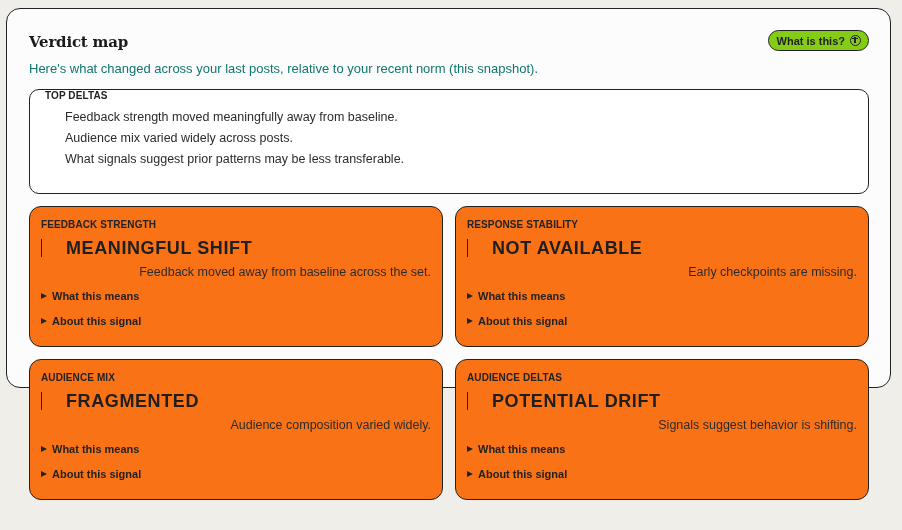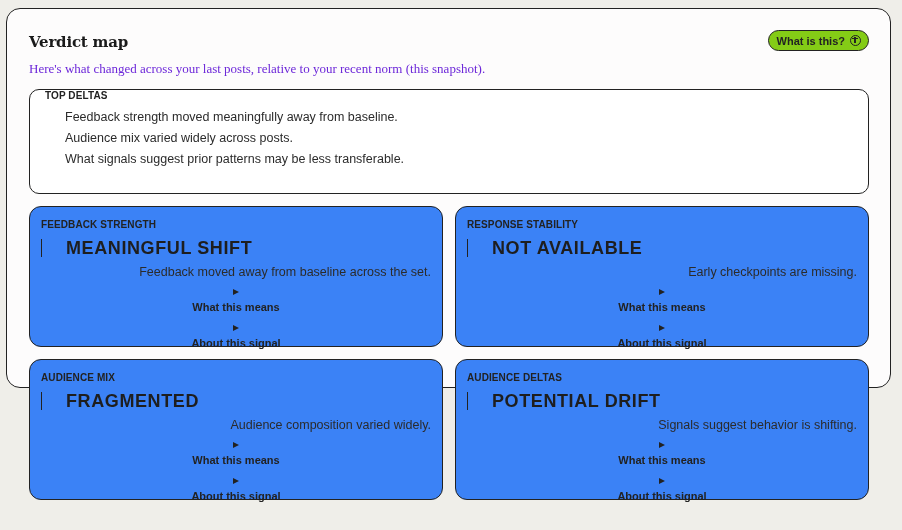--- a/index.html
+++ b/index.html
@@ -24,22 +24,21 @@
       font-family: "DejaVu Serif", serif;
       font-weight: bold;
       font-size: 15px;
       letter-spacing: -0.2px;
       color: #1a1a1a;
     }
     .subtitle {
       position: absolute;
       left: 22px; top: 52px;
       font-size: 13px;
-      color: #6d28d9;
-      font-family: Liberation Serif, serif;
+      color: #0f766e;
     }
     .help-btn {
       position: absolute;
       right: 21px; top: 21px;
       height: 21px;
       padding: 0 7px 0 8px;
       border: 1px solid #222;
       border-radius: 11px;
       background: #84cc16;
       font-size: 11px;
@@ -82,21 +81,21 @@
     .deltas .line {
       font-size: 12.5px; color: #2b2b2b;
       line-height: 21px;
       margin-left: 20px;
     }
     .card {
       position: absolute;
       width: 414px; height: 141px;
       border: 1px solid #222;
       border-radius: 12px;
-      background: #3b82f6;
+      background: #f97316;
       padding: 12px 11px;
     }
     .card .label {
       font-size: 10px; font-weight: bold; color: #222;
       letter-spacing: 0.1px;
     }
     .card .verdict {
       margin-top: 9px;
       border-left: 1.5px solid #222;
       padding-left: 24px;
@@ -108,21 +107,20 @@
     .card .desc {
       margin-top: 8px;
       font-size: 12.5px; color: #2b2b2b; text-align: right;
     }
     .card .toggle {
       margin-top: 10px;
       font-size: 11px; font-weight: bold; color: #222;
       display: flex; align-items: center; gap: 5px;
       cursor: pointer;
       line-height: 14px;
-      flex-direction: column;
     }
     .card .toggle + .toggle { margin-top: 11px; }
     .card .toggle .tri {
       width: 0; height: 0;
       border-left: 6px solid #222;
       border-top: 3.5px solid transparent;
       border-bottom: 3.5px solid transparent;
       display: inline-block;
     }
   </style>

